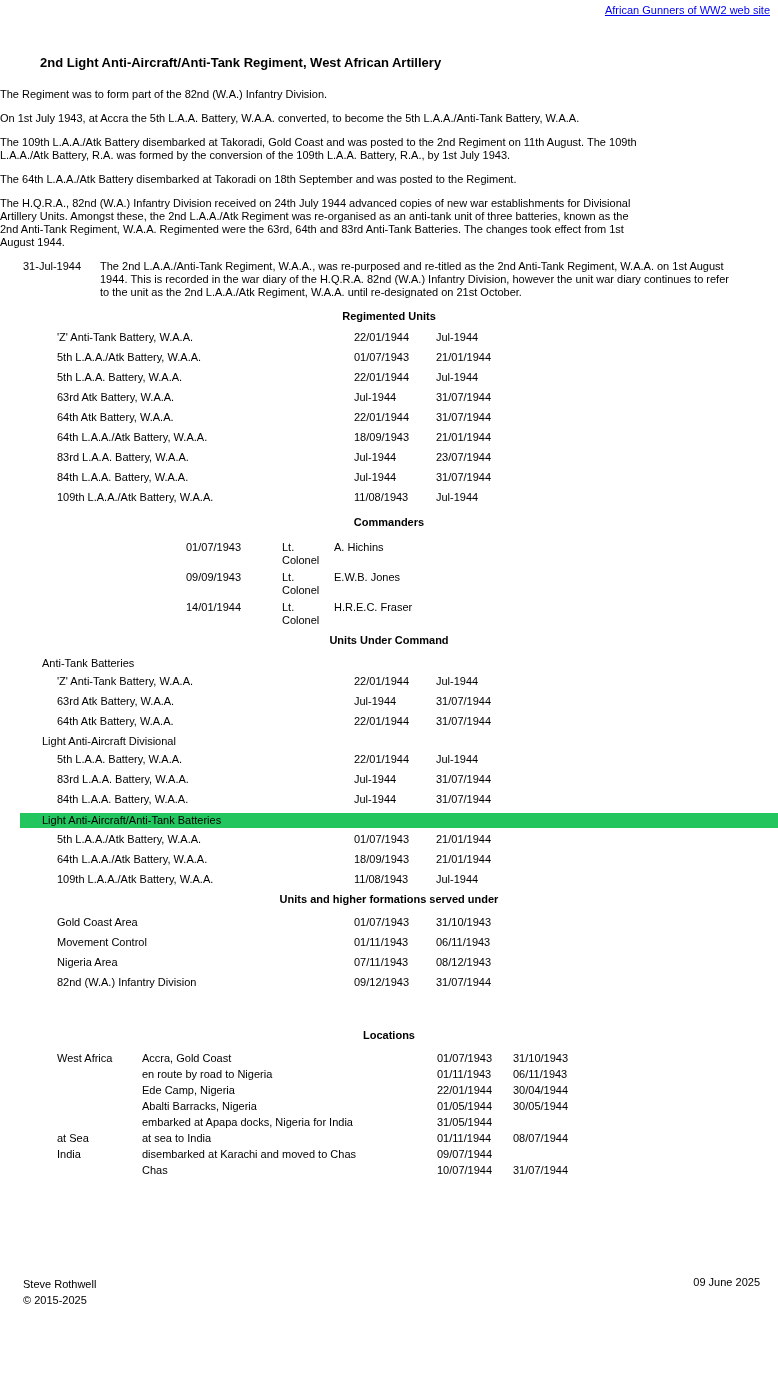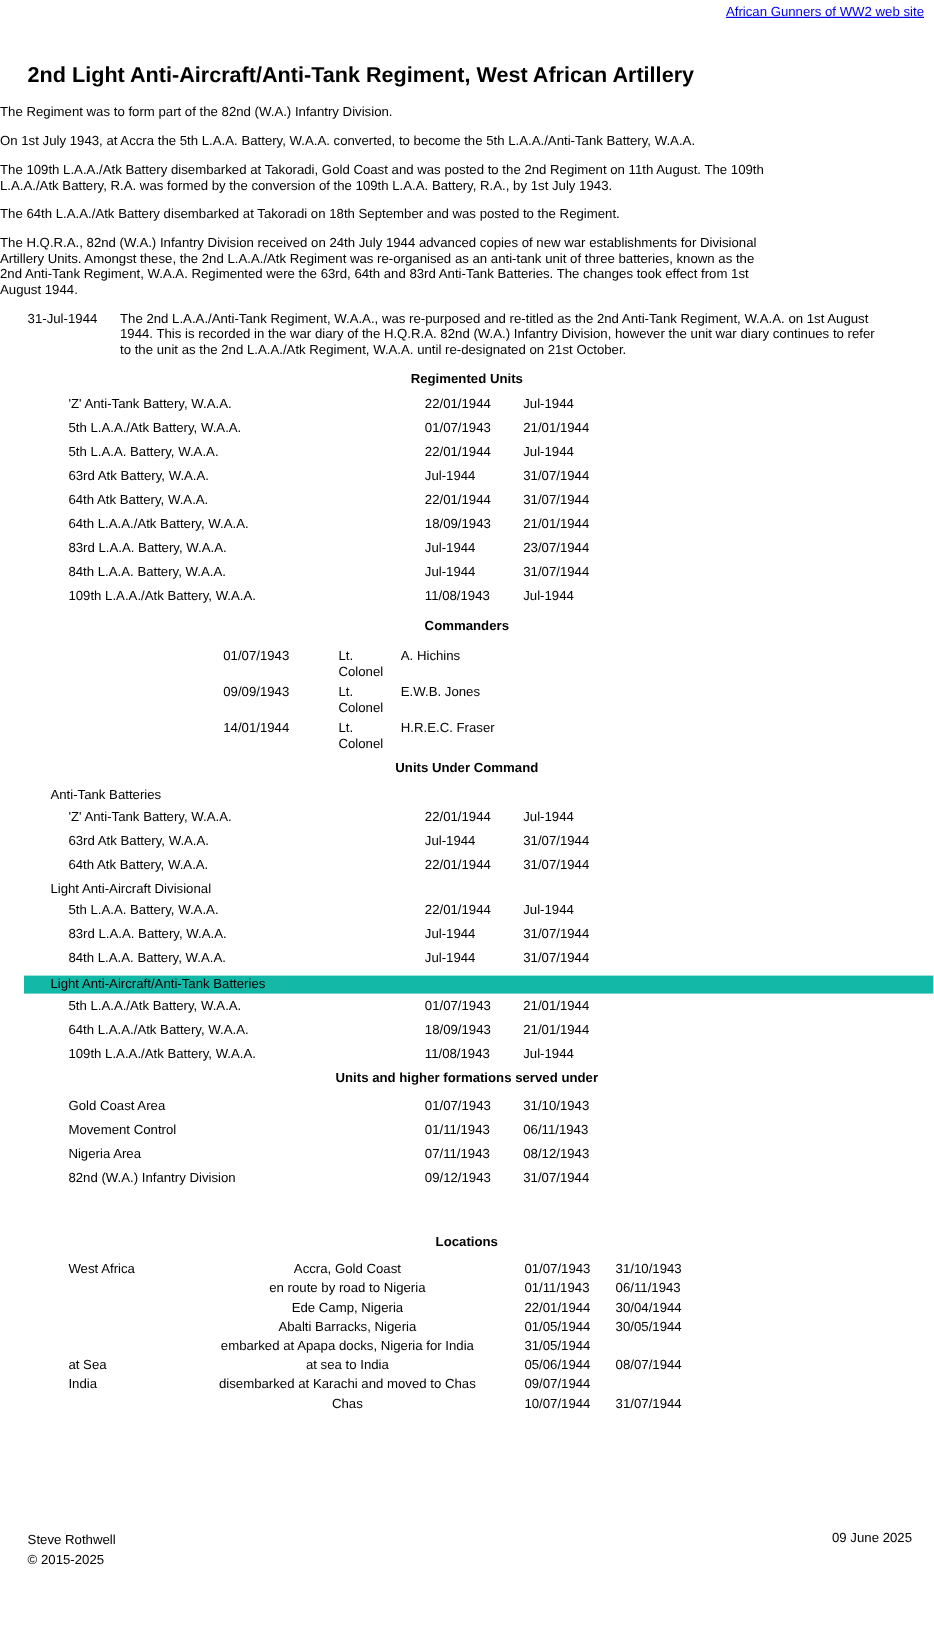--- a/index.html
+++ b/index.html
@@ -3,21 +3,21 @@
 <meta charset="utf-8">
 <style>
   html,body { margin:0; padding:0; background:#ffffff; }
   body {
     width:778px; min-height:1374px;
     font-family:"Liberation Sans", sans-serif;
     font-size:11px; line-height:13px; color:#000000;
   }
   .link-row { text-align:right; padding:4px 8px 0 0; }
   .site-link { color:#0000EE; text-decoration:underline; cursor:pointer; }
-  h1.page-title { font-size:18px; line-height:17px; font-weight:bold; margin:37px 0 0 23px; }
+  h1.page-title { font-size:13px; line-height:17px; font-weight:bold; margin:37px 0 0 40px; }
 
   .timeline { margin-top:17px; }
   .entry { display:flex; }
   .entry-date { flex:none; width:77px; padding-left:23px; }
   .entry-paras { flex:1; max-width:640px; }
   .entry-paras p { margin:0 0 11px 0; }
 
   .section-title { font-weight:bold; text-align:center; width:730px; margin:0 auto 8px auto; }
   .sec-regimented .section-title { margin-top:0; }
   .sec-commanders .section-title { margin-top:12px; margin-bottom:12px; }
@@ -30,29 +30,29 @@
   .u-from { width:82px; flex:none; }
   .u-to { flex:1; }
 
   .cmd-row { display:flex; padding-left:186px; margin-bottom:4px; }
   .cmd-date { width:96px; flex:none; }
   .cmd-rank { width:52px; flex:none; }
   .cmd-name { flex:1; }
 
   .uc-row { display:flex; margin-left:20px; padding-left:22px; margin-bottom:7px; }
   .uc-row.sub { margin-bottom:5px; }
-  .uc-row.highlight { background:#14b8a6; padding-top:1px; padding-bottom:1px; }
+  .uc-row.highlight { background:#22c55e; padding-top:1px; padding-bottom:1px; }
   .uc-label { flex:none; }
   .uc-name { width:312px; padding-left:15px; box-sizing:border-box; flex:none; }
   .uc-from { width:82px; flex:none; }
   .uc-to { flex:1; }
 
   .loc-row { display:flex; padding-left:57px; margin-bottom:3px; }
   .loc-region { width:85px; flex:none; }
-  .loc-place { width:295px; flex:none;text-align:center; }
+  .loc-place { width:295px; flex:none; }
   .loc-from { width:76px; flex:none; }
   .loc-to { flex:1; }
 
   .footer { display:flex; justify-content:space-between; margin-top:99px; padding:0 18px 0 23px; }
   .footer-left div { line-height:16px; }
 </style>
 </head>
 <body>
 
 <div class="link-row">
@@ -320,21 +320,21 @@
       <div class="loc-row">
         <span class="loc-region"></span>
         <span class="loc-place">embarked at Apapa docks, Nigeria for India</span>
         <span class="loc-from">31/05/1944</span>
         <span class="loc-to"></span>
       </div>
 
       <div class="loc-row">
         <span class="loc-region">at Sea</span>
         <span class="loc-place">at sea to India</span>
-        <span class="loc-from">05/06/1944</span>
+        <span class="loc-from">01/11/1944</span>
         <span class="loc-to">08/07/1944</span>
       </div>
 
       <div class="loc-row">
         <span class="loc-region">India</span>
         <span class="loc-place">disembarked at Karachi and moved to Chas</span>
         <span class="loc-from">09/07/1944</span>
         <span class="loc-to"></span>
       </div>
 

